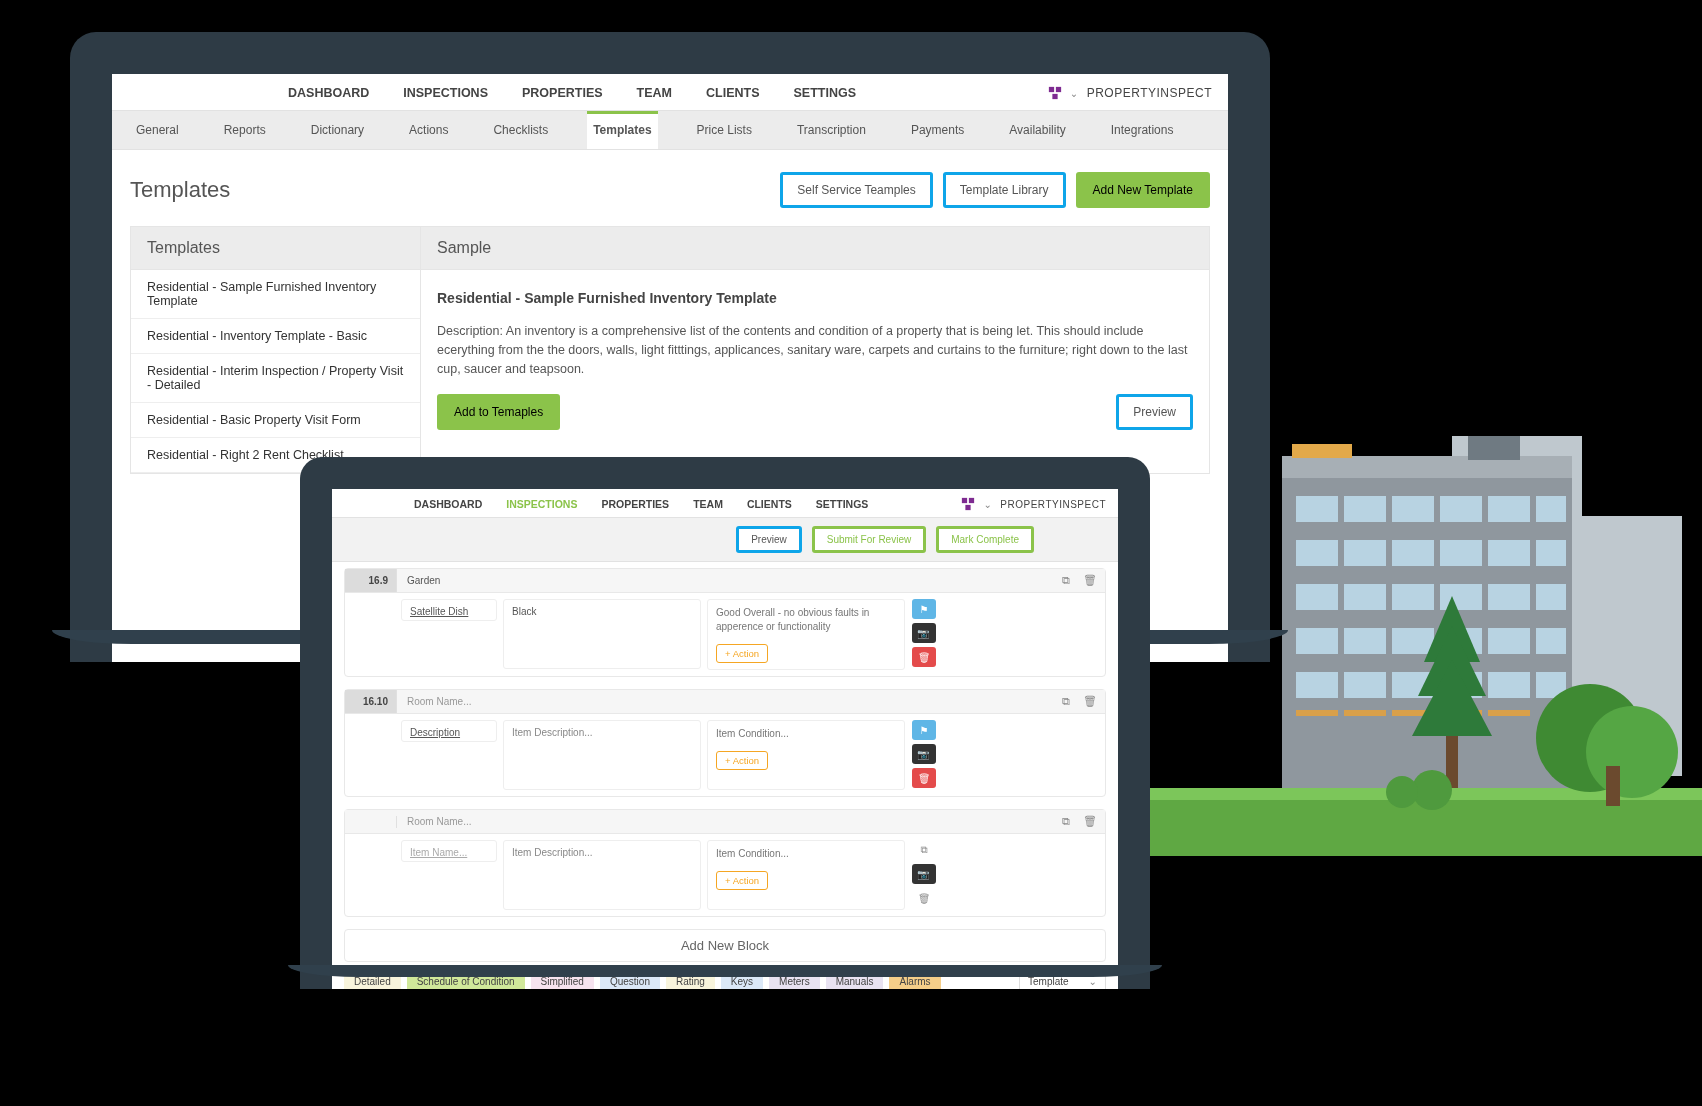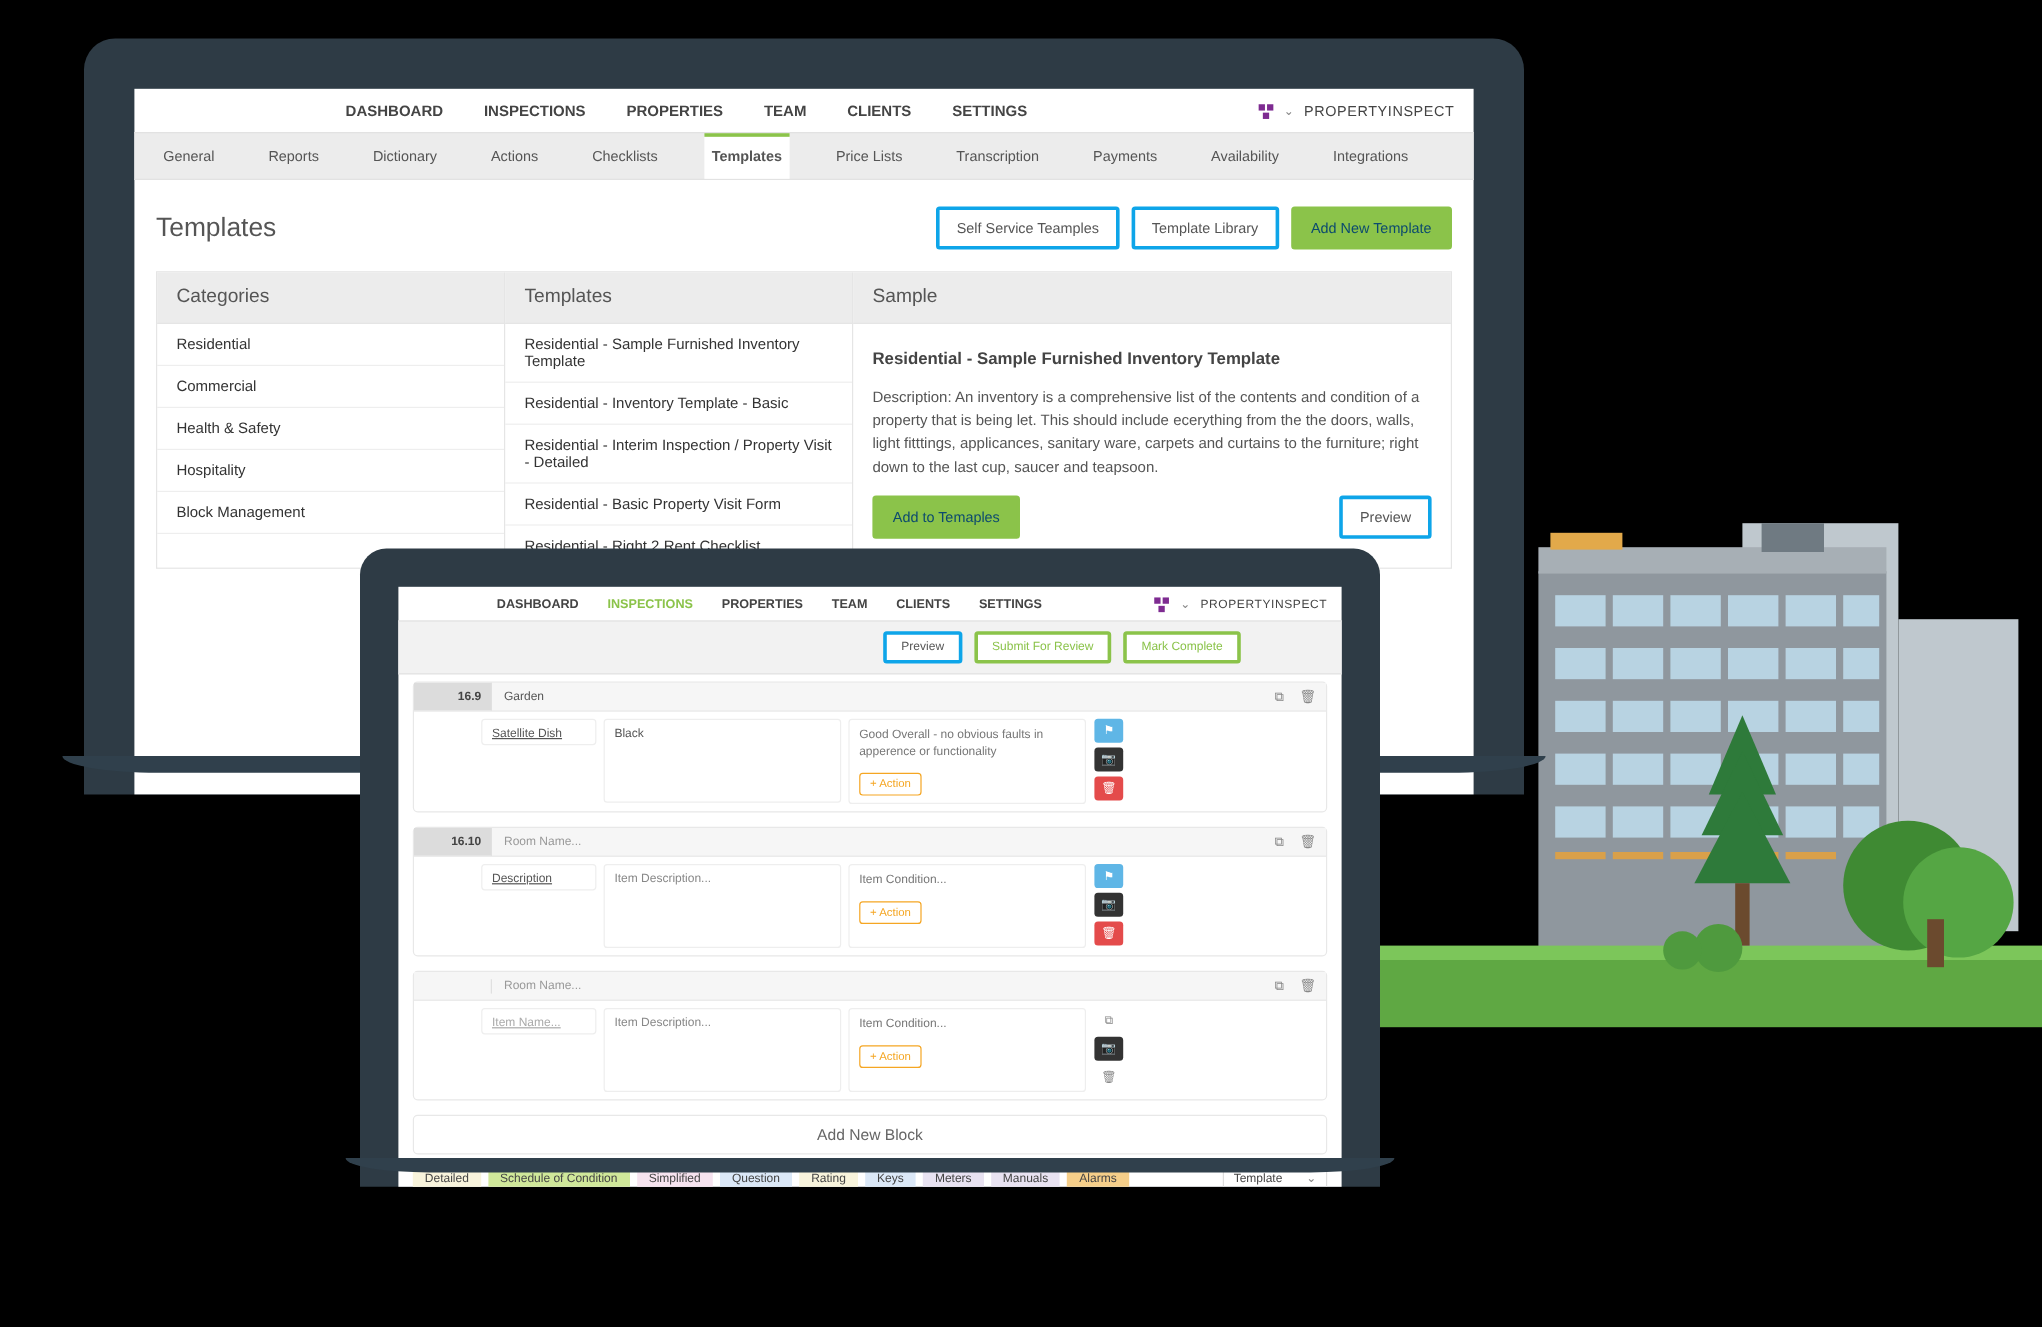--- a/index.html
+++ b/index.html
@@ -126,21 +126,21 @@
   .page-head .btns { margin-left: auto; display: flex; gap: 10px; }
   .btn {
     padding: 8px 14px;
     border: 3px solid #0ea5e9;
     border-radius: 3px;
     background: #fff;
     font-size: 12px;
     color: #555;
     cursor: pointer;
   }
-  .btn.primary { background: var(--green); border-color: var(--green); color: #0c4a6e; }
+  .btn.primary { background: var(--green); border-color: var(--green); color: #000000; }
   .btn.outline-green { background: #fff; border-color: var(--green); color: var(--green); }
 
   .cols {
     display: flex;
     border: 1px solid var(--border);
   }
   .col-hd {
     background: #ececec;
     padding: 12px 16px;
     font-size: 16px;
@@ -221,21 +221,21 @@
     background: #f6f6f6;
     border-bottom: 1px solid #e8e8e8;
   }
   .block-num {
     background: #dcdcdc;
     padding: 6px 8px;
     font-size: 10px;
     font-weight: 600;
     color: #444;
     border-right: 1px solid #e0e0e0;
-    width: 65px;
+    width: 52px;
     text-align: right;
   }
   .room-name {
     flex: 1;
     padding: 6px 10px;
     color: #999;
     font-size: 10px;
   }
   .head-icons {
     display: flex;
@@ -446,30 +446,20 @@
     <div class="page-body">
       <div class="page-head">
         <h1>Templates</h1>
         <div class="btns">
           <button class="btn">Self Service Teamples</button>
           <button class="btn">Template Library</button>
           <button class="btn primary">Add New Template</button>
         </div>
       </div>
       <div class="cols">
-        <div class="col1">
-          <div class="col-hd">Categories</div>
-          <div class="col-list">
-            <div class="row">Residential</div>
-            <div class="row">Commercial</div>
-            <div class="row">Health &amp; Safety</div>
-            <div class="row">Hospitality</div>
-            <div class="row">Block Management</div>
-          </div>
-        </div>
         <div class="col2">
           <div class="col-hd">Templates</div>
           <div class="col-list">
             <div class="row">Residential - Sample Furnished Inventory Template</div>
             <div class="row">Residential - Inventory Template - Basic</div>
             <div class="row">Residential - Interim Inspection / Property Visit - Detailed</div>
             <div class="row">Residential - Basic Property Visit Form</div>
             <div class="row">Residential - Right 2 Rent Checklist</div>
           </div>
         </div>

